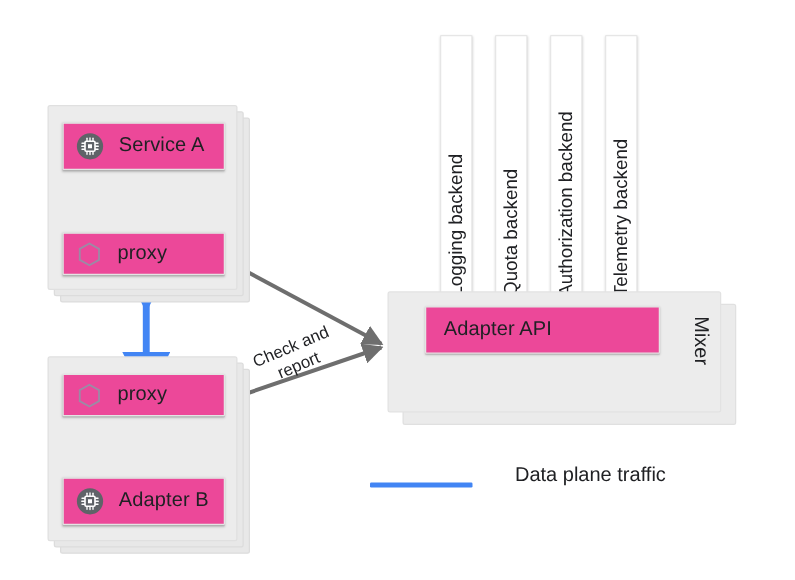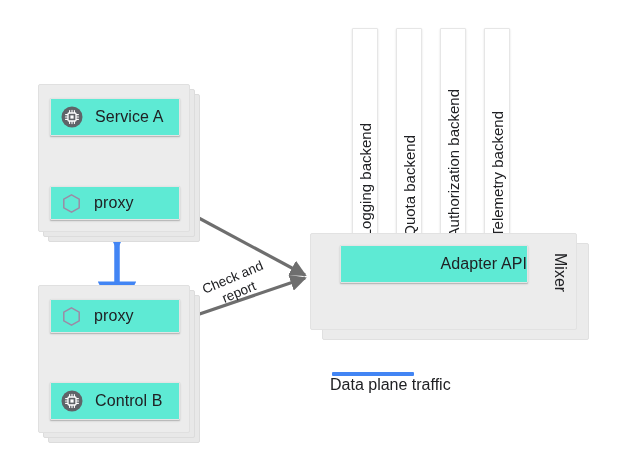--- a/index.html
+++ b/index.html
@@ -37,21 +37,21 @@
     position: absolute;
     left: 0; top: 0;
     background: #ececec;
     border: 1px solid #e0e0e0;
     border-radius: 2px;
   }
 
   
   .card {
     position: absolute;
-    background: #5eead4;
+    background: #ec4899;
     border: 1px solid #e4e4e4;
     border-radius: 1px;
     box-shadow: 0 1px 2px rgba(0,0,0,0.22), 0 1px 0 rgba(0,0,0,0.06);
     display: flex;
     align-items: center;
     box-sizing: border-box;
   }
   .card-label {
     font-size: 16px;
     color: #202124;
@@ -106,22 +106,21 @@
     font-size: 15px;
     color: #202124;
     white-space: nowrap;
   }
 
   
   .legend { position: absolute; }
   .legend-row {
     position: absolute;
     display: flex;
-    align-items: center;
-    flex-direction: column;
+    align-items: flex-end;
   }
   .legend-swatch {
     width: 82px;
     height: 4px;
     border-radius: 1px;
     flex: 0 0 auto;
   }
   .legend-text {
     margin-left: 34px;
     font-size: 16px;
@@ -243,21 +242,21 @@
             <line x1="13.4" y1="15.4" x2="13.4" y2="17.4"></line>
             <line x1="4.6" y1="8.6" x2="6.6" y2="8.6"></line>
             <line x1="4.4" y1="11" x2="6.6" y2="11"></line>
             <line x1="4.6" y1="13.4" x2="6.6" y2="13.4"></line>
             <line x1="15.4" y1="8.6" x2="17.4" y2="8.6"></line>
             <line x1="15.4" y1="11" x2="17.6" y2="11"></line>
             <line x1="15.4" y1="13.4" x2="17.4" y2="13.4"></line>
           </g>
         </svg>
       </span>
-      <span class="card-label" style="margin-left:12px;">Control B</span>
+      <span class="card-label" style="margin-left:12px;">Adapter B</span>
     </div>
   </div>
 
   <div class="edge-label" style="left:200px; top:283px; transform: rotate(-23deg); transform-origin: left top;">
     <div>Check and</div>
     <div>report</div>
   </div>
 
   <div class="abs" style="left:352px; top:28px; width:190px; height:220px;">
     <div class="backend-col" style="left:0px; top:0px; width:26px; height:220px;">
@@ -273,21 +272,21 @@
       <span class="backend-label">Telemetry backend</span>
     </div>
   </div>
 
   <div class="abs" style="left:310px; top:233px; width:285px; height:105px;">
     <div class="mixer-shadow" style="left:12px; top:10px; width:265px; height:95px;"></div>
     <div class="mixer-body" style="left:0px; top:0px; width:265px; height:95px;"></div>
 
     <span class="mixer-label" style="right:26px; top:20px;">Mixer</span>
 
-    <div class="card" style="left:30px; top:12px; width:188px; height:38px; padding-left:14px;justify-content:flex-end;">
+    <div class="card" style="left:30px; top:12px; width:188px; height:38px; padding-left:14px;">
       <span class="card-label">Adapter API</span>
     </div>
   </div>
 
   <div class="legend" style="left:296px; top:372px; width:300px; height:54px;">
     <div class="legend-row" style="left:0px; top:0px;">
       <span class="legend-swatch" style="background:#4285F4;"></span>
       <span class="legend-text">Data plane traffic</span>
     </div>
   </div>

